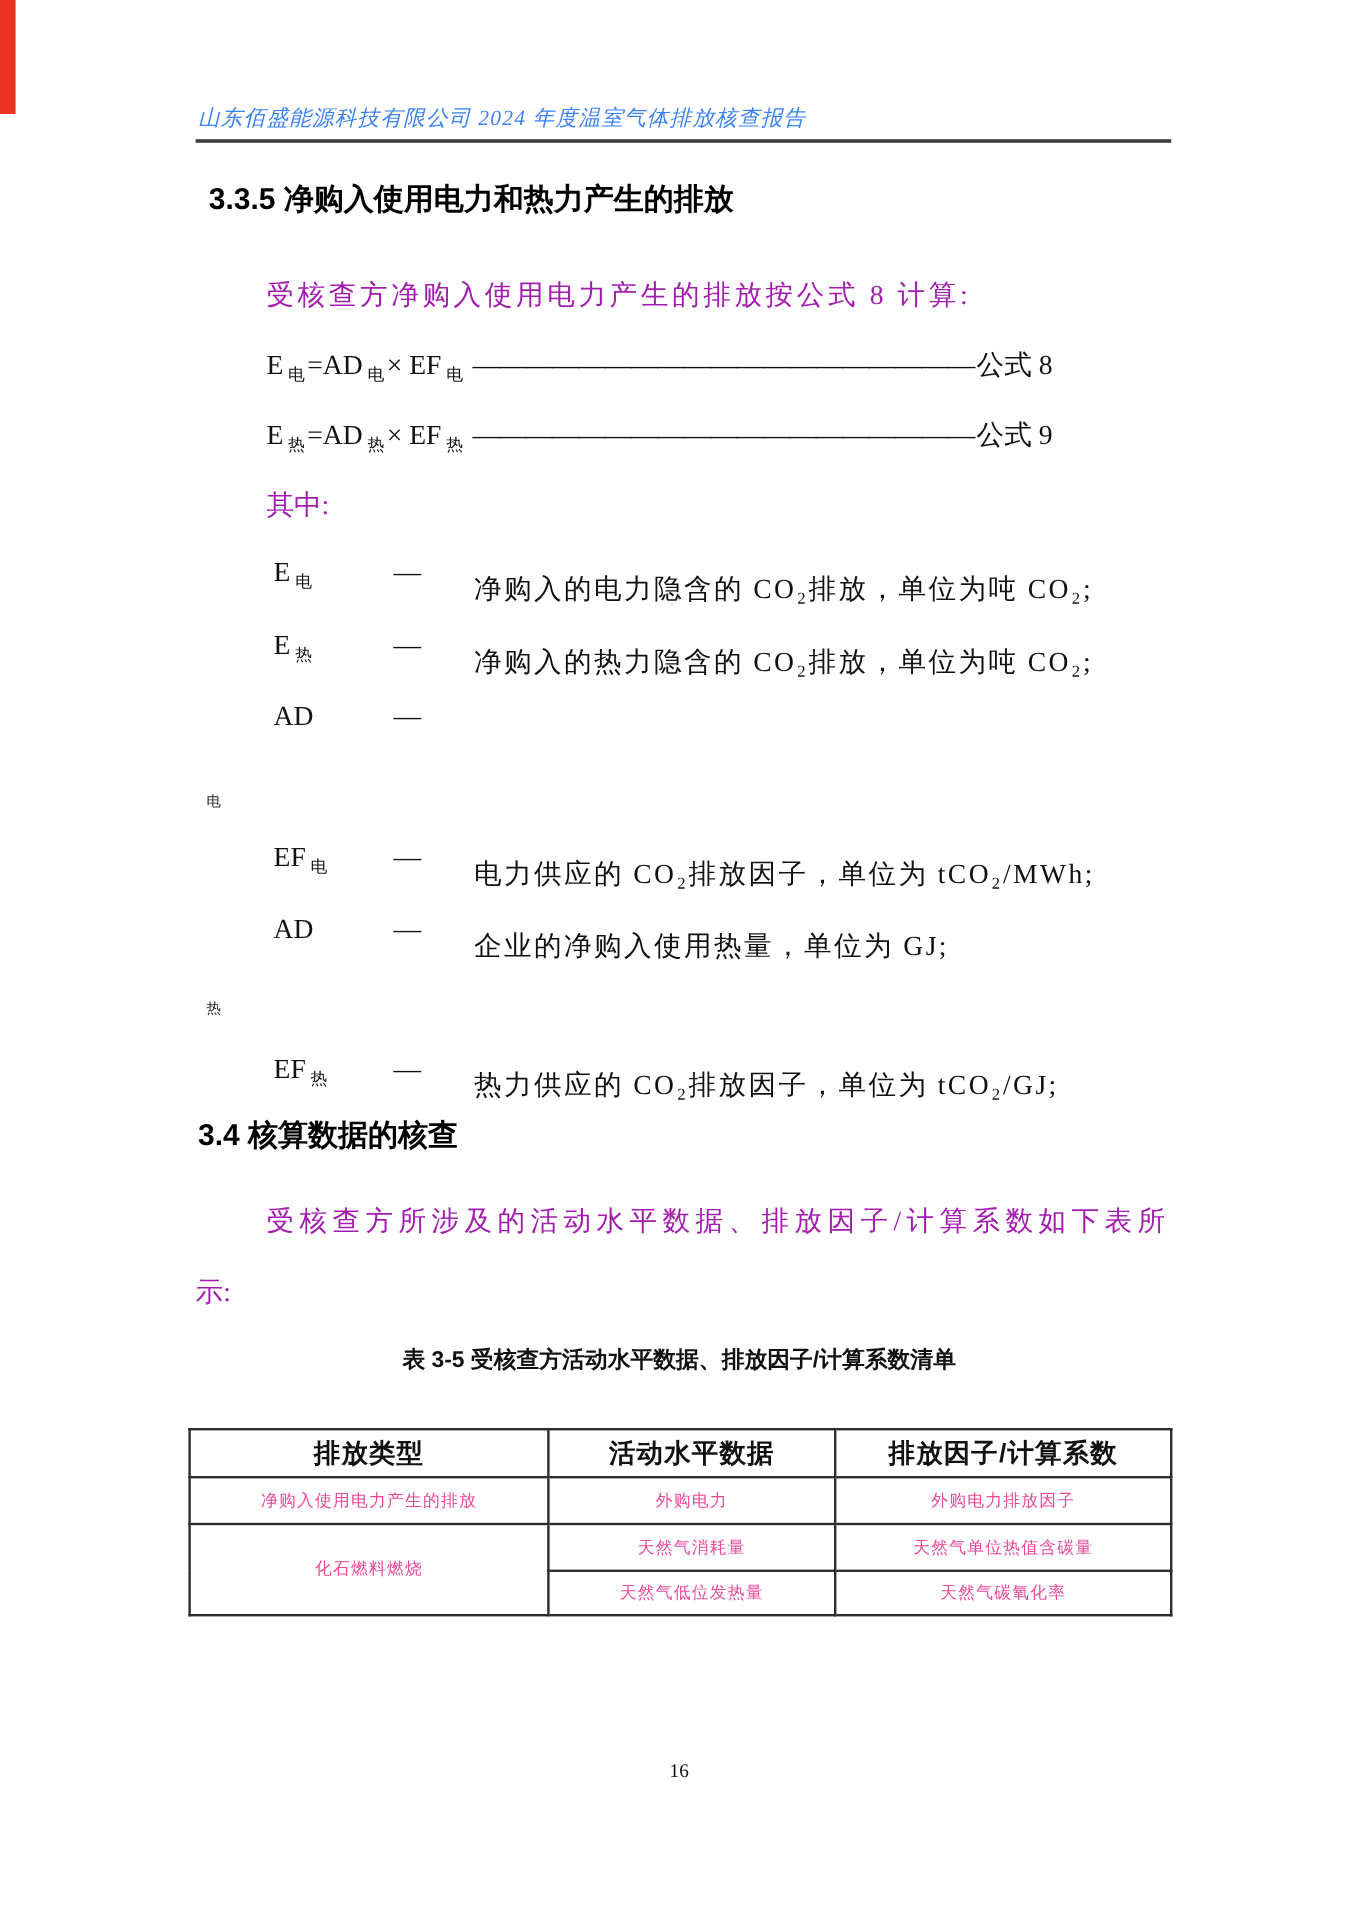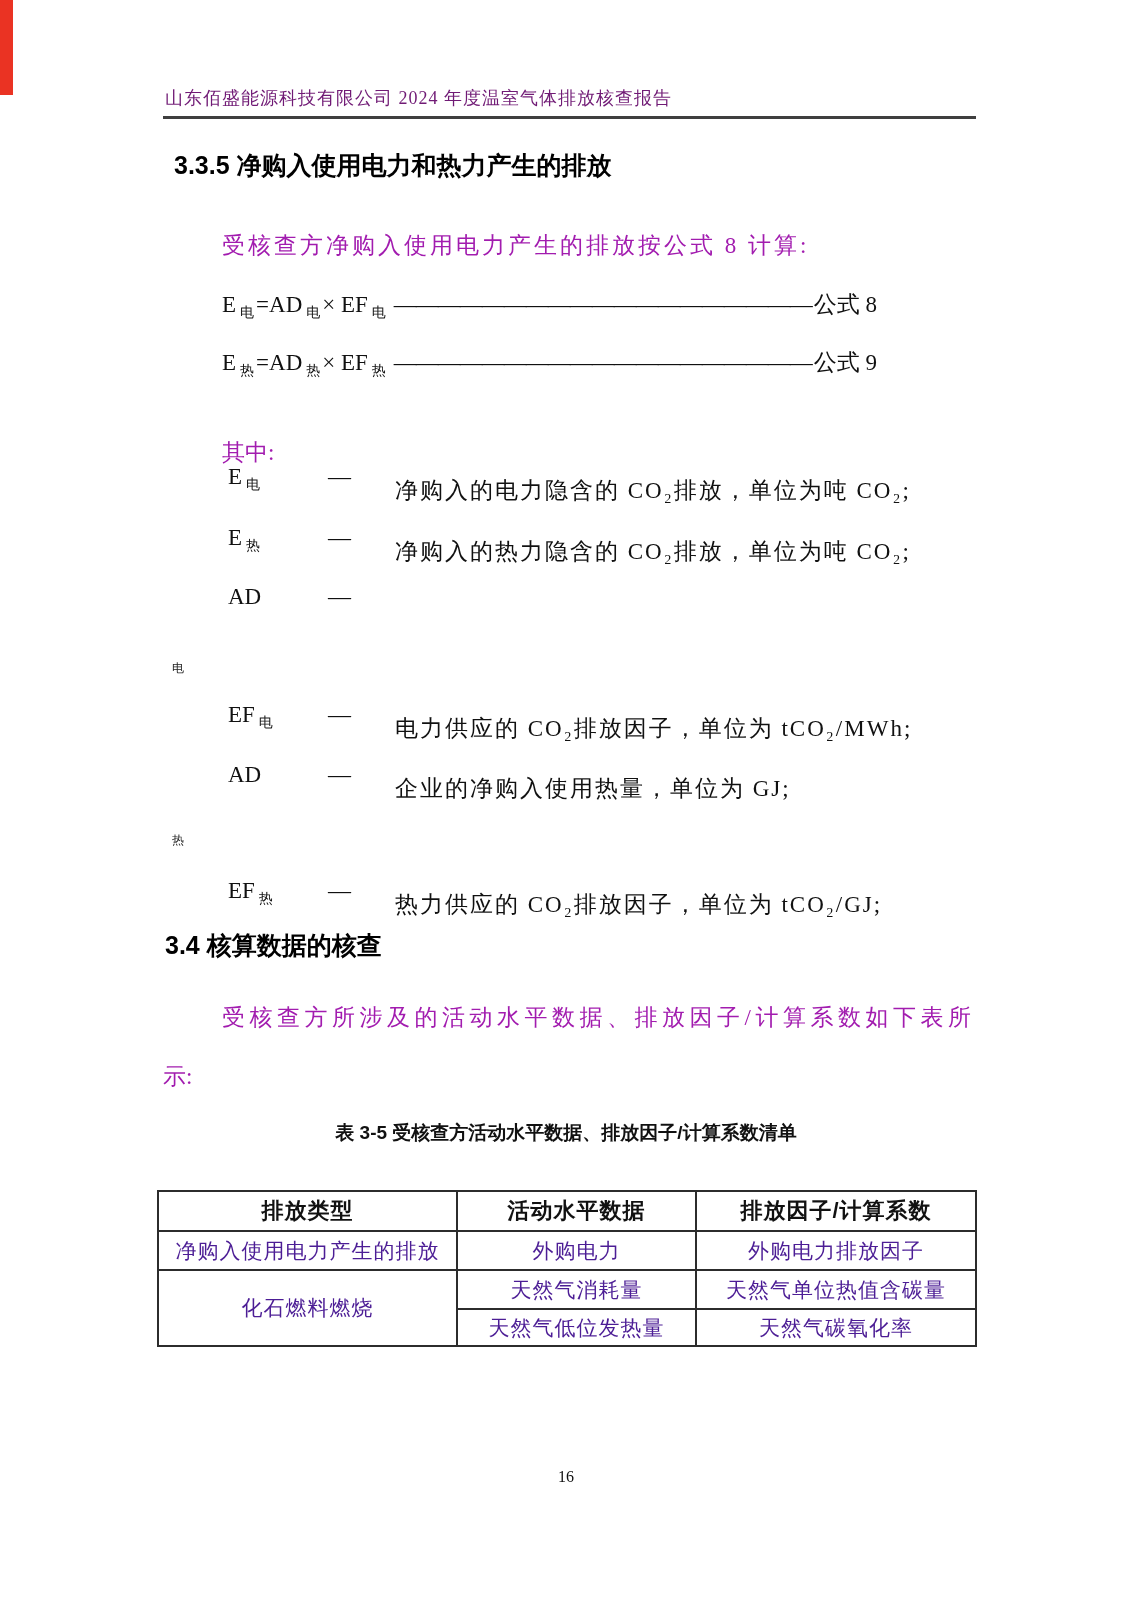--- a/index.html
+++ b/index.html
@@ -6,52 +6,52 @@
   .page{
     position:relative;
     width:1132px;height:1600px;
     background:#ffffff;
     font-family:"Liberation Serif","DejaVu Serif",serif;
     color:#111;
     overflow:hidden;
   }
   .abs{position:absolute;white-space:nowrap;}
   .red-bar{position:absolute;left:0;top:0;width:13px;height:95px;background:#ea3323;}
-  .hdr{left:165px;top:86px;font-size:18px;letter-spacing:1px;color:#701a75;}
+  .hdr{left:165px;top:86px;font-size:18px;letter-spacing:1px;color:#3b82f6;font-style:italic;}
   .hdr-rule{position:absolute;left:163px;top:116px;width:813px;height:0;
     border-top:3px solid #3f3f3f;}
   .h-section{font-family:"Liberation Sans","DejaVu Sans",sans-serif;font-weight:700;
     font-size:25px;margin:0;color:#000;}
   .h335{left:174px;top:149px;}
   .h34{left:165px;top:929px;text-align:right;}
   .body-line{font-size:23px;color:#a21caf;}
   .intro{left:222px;top:230px;letter-spacing:3px;}
   .formula{left:222px;font-size:23px;}
   .f8{top:289px;}
   .f9{top:347px;}
   .fsub{font-size:14px;vertical-align:-5px;margin:0 2px 0 4px;}
   .fdash{margin-left:6px;letter-spacing:-1px;}
   .flabel{margin-left:2px;}
-  .among{left:222px;top:405px;margin-top:32px;}
+  .among{left:222px;top:405px;}
   .defrow{position:absolute;left:228px;width:720px;height:30px;font-size:23px;}
   .defrow .term{position:absolute;left:0;top:0;}
   .defrow .ddash{position:absolute;left:100px;top:0;}
   .defrow .dtext{position:absolute;left:167px;top:11px;letter-spacing:2px;white-space:nowrap;text-align:center;}
   .orphan-sub{left:172px;font-size:12px;color:#222;}
   .p2a{left:222px;top:1002px;letter-spacing:4.5px;}
   .p2b{left:163px;top:1061px;}
   .tbl-title{position:absolute;left:157px;top:1120px;width:818px;text-align:center;
     font-family:"Liberation Sans","DejaVu Sans",sans-serif;font-weight:700;font-size:19px;}
   table.grid{position:absolute;left:157px;top:1190px;border-collapse:collapse;
     table-layout:fixed;width:818px;}
   table.grid th,table.grid td{border:2px solid #2c2c2c;text-align:center;
     vertical-align:middle;padding:0;overflow:hidden;}
   table.grid th{font-family:"Liberation Sans","DejaVu Sans",sans-serif;
     font-weight:700;font-size:22px;letter-spacing:1px;height:38px;}
-  table.grid td{font-size:21px;letter-spacing:1px;color:#4c1d95;}
+  table.grid td{font-size:14px;letter-spacing:1px;color:#ec4899;}
   .r1{height:39px;} .r2{height:39px;} .r3{height:37px;}
   .pgnum{left:0;top:1468px;width:1132px;text-align:center;font-size:16px;white-space:normal;}
 </style>
 </head>
 <body>
 
 <div class="page">
 
   <div class="red-bar" style="background: rgb(234, 51, 35);"></div>
 

